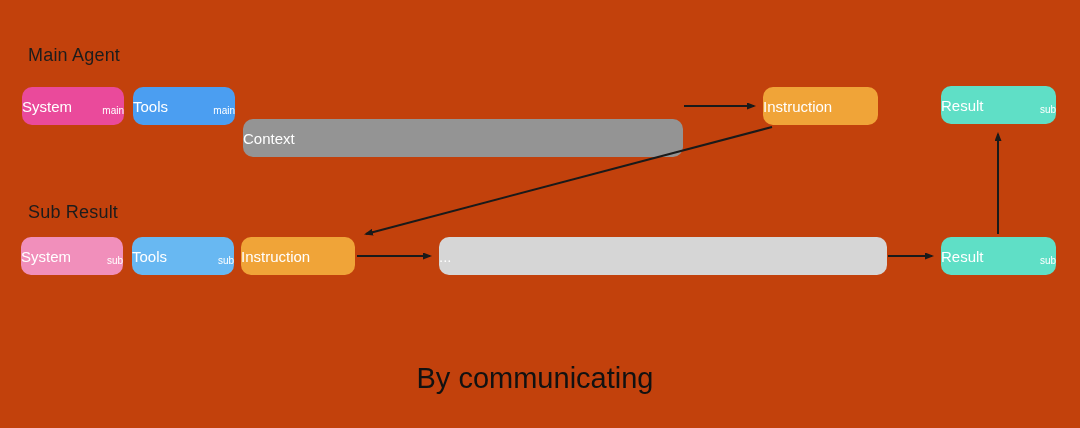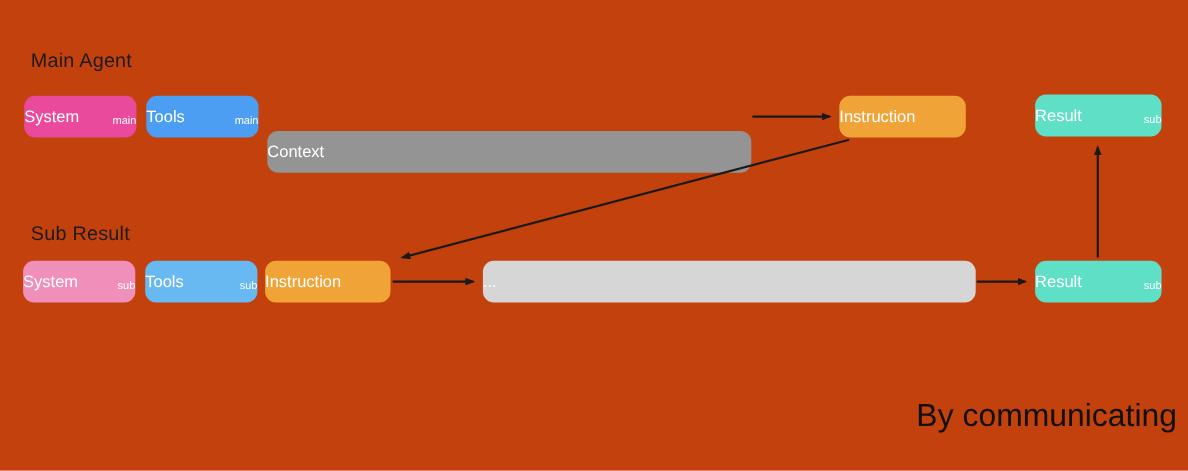--- a/index.html
+++ b/index.html
@@ -39,21 +39,21 @@
     position: absolute;
     top: 0; left: 0;
     width: 1080px; height: 428px;
     pointer-events: none;
   }
   .caption {
     position: absolute;
     top: 362px;
     left: 0;
     width: 1070px;
-    text-align: right;
+    text-align: center;
     font-size: 29px;
     color: #111111;
   }
   
   .pos-system-main   { left: 22px;  top: 87px;  width: 102px; }
   .pos-tools-main    { left: 133px; top: 87px;  width: 102px; }
   .pos-context       { left: 243px; top: 87px;  width: 440px; margin-top: 32px; }
   .pos-instr-main    { left: 763px; top: 87px;  width: 115px; }
   .pos-result-top    { left: 941px; top: 86px;  width: 115px; }
   .pos-system-sub    { left: 21px;  top: 237px; width: 102px; }

